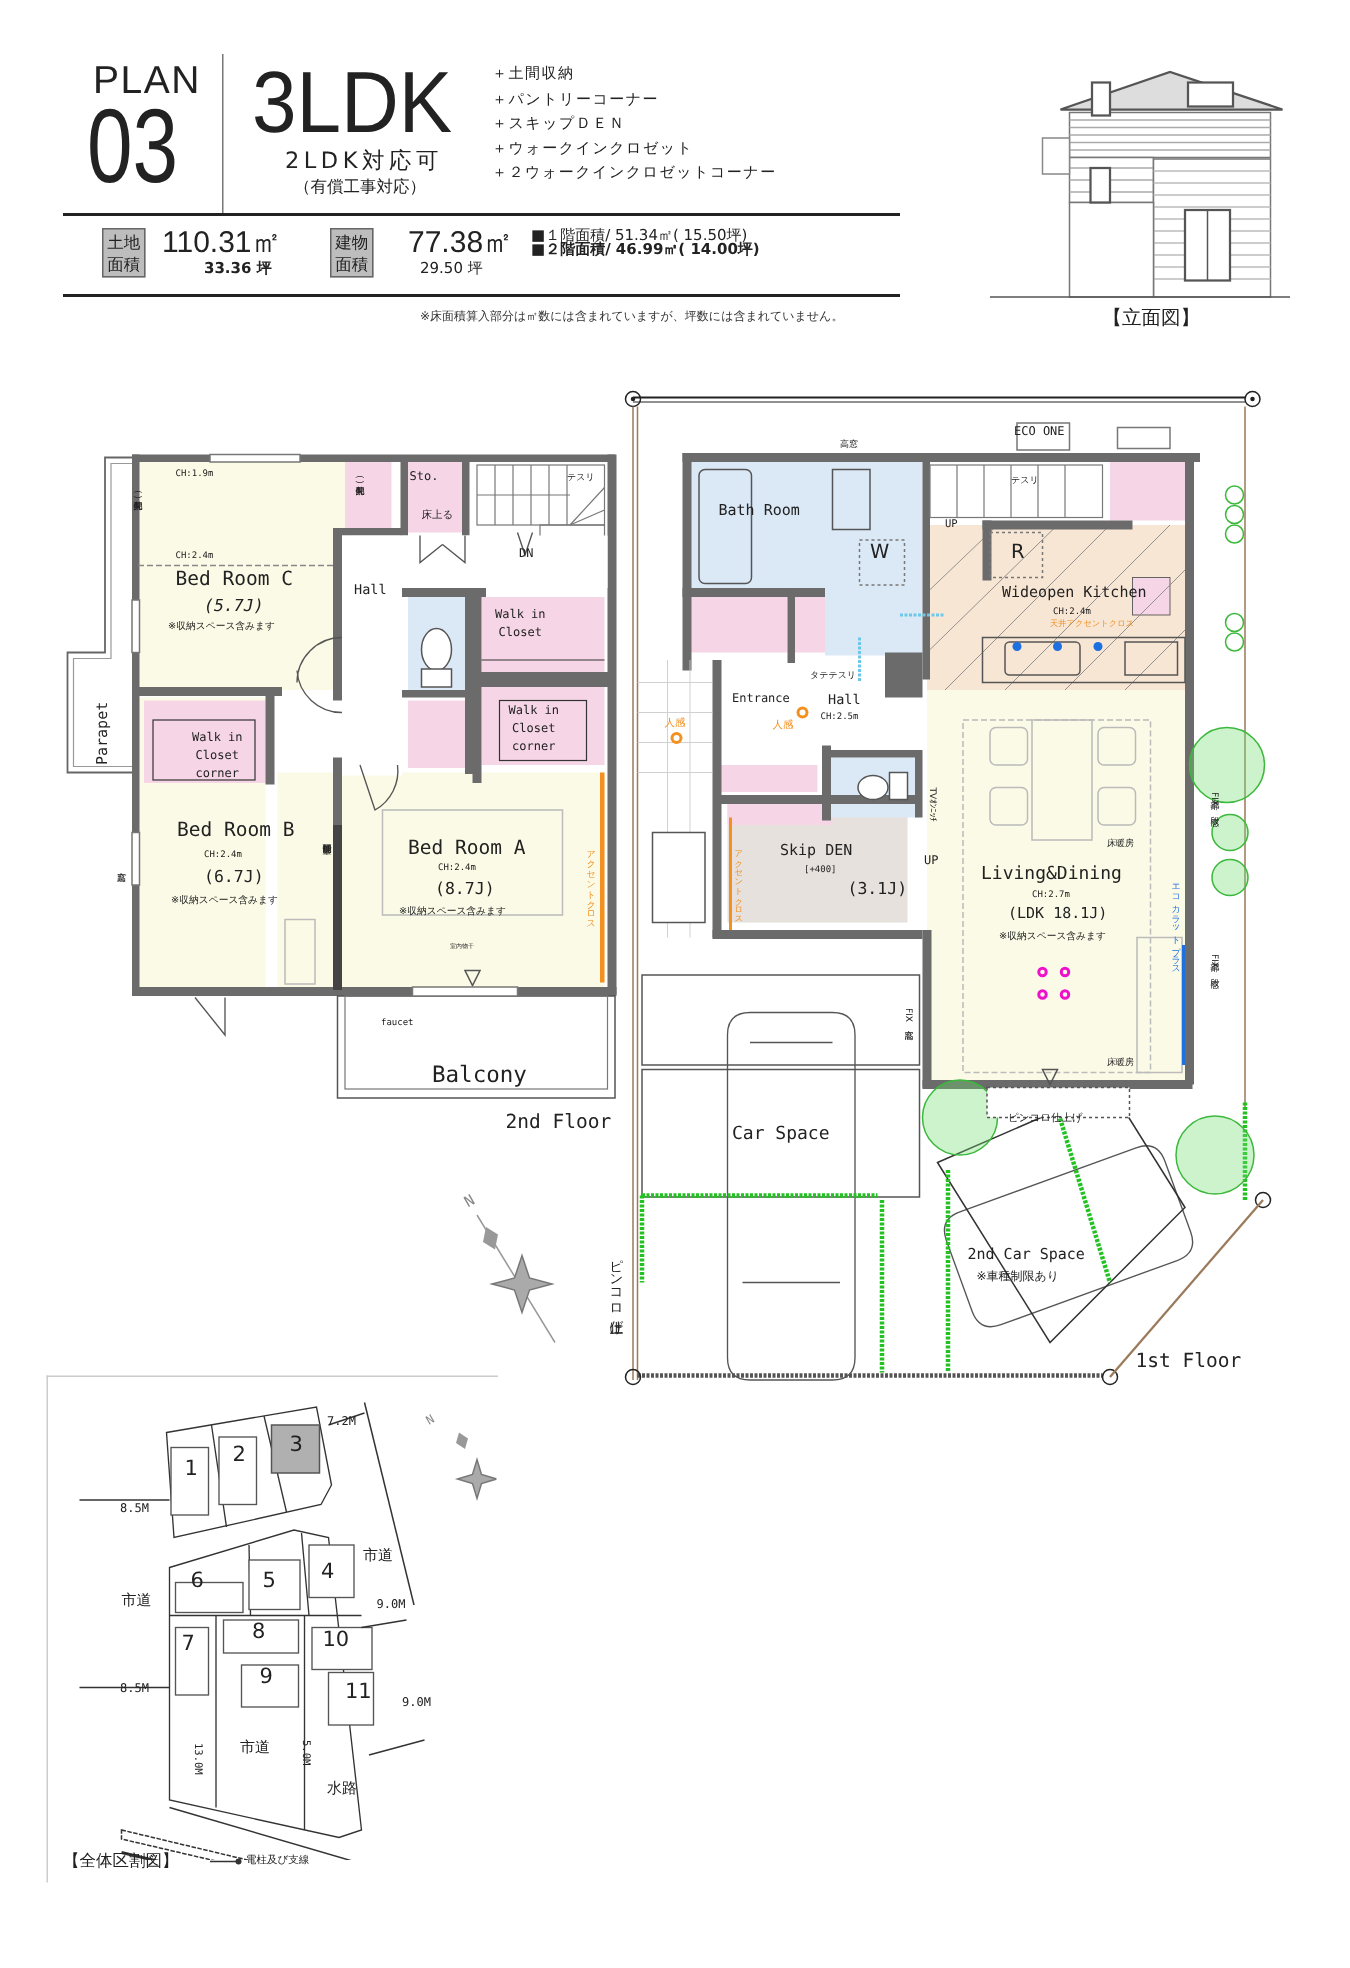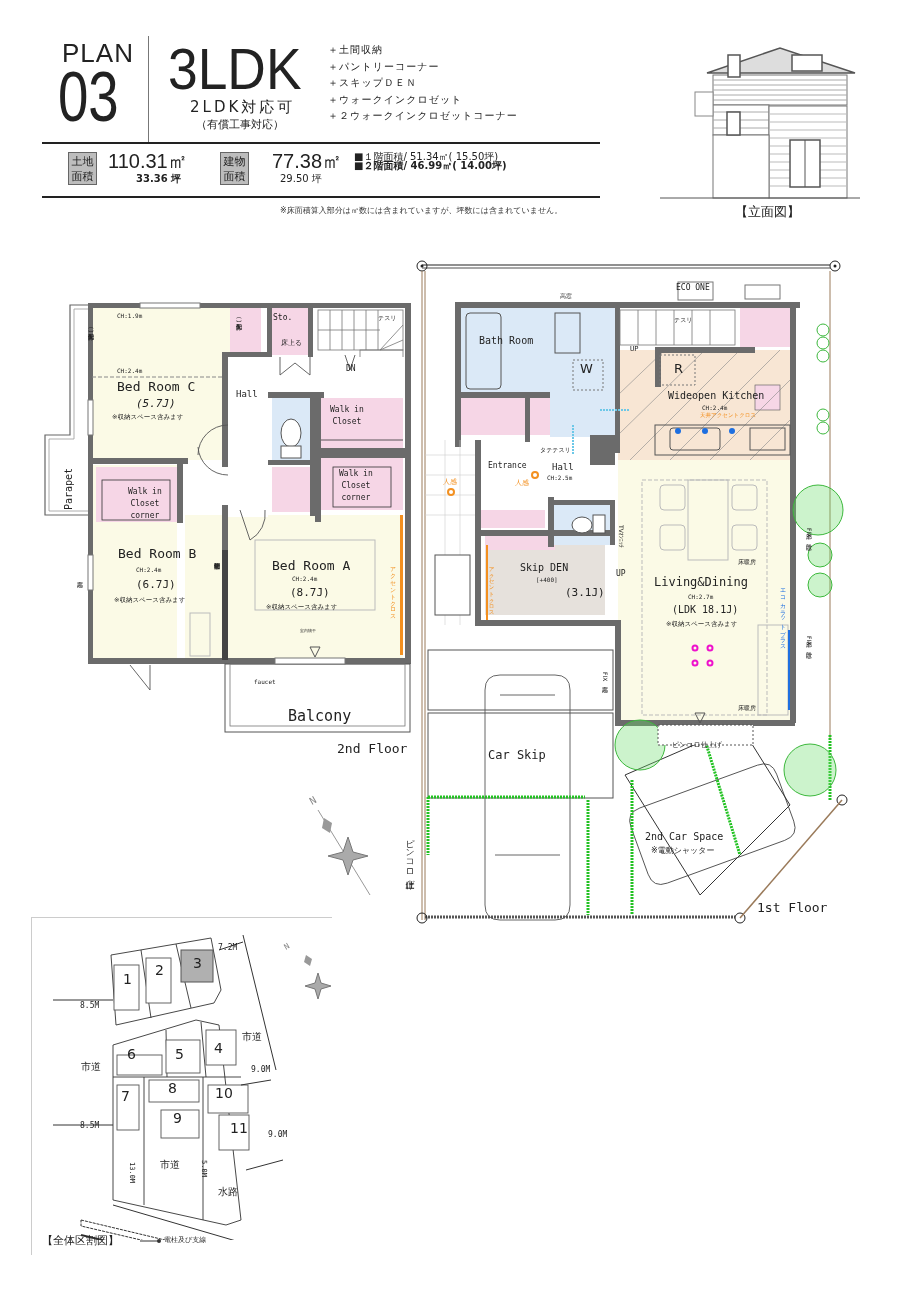--- a/index.html
+++ b/index.html
@@ -426,23 +426,23 @@
 <div class="txt mono" style="left:688px;top:593px;font-size:6px;">CH:2.7m</div>
 <div class="txt mono" style="left:672px;top:604px;font-size:10px;">(LDK 18.1J)</div>
 <div class="txt" style="left:666px;top:620px;font-size:6.5px;">※収納スペース含みます</div>
 <div class="txt" style="left:738px;top:558px;font-size:6px;">床暖房</div>
 <div class="txt" style="left:738px;top:704px;font-size:6px;">床暖房</div>
 <div class="txt" style="left:778px;top:585px;font-size:6px;color:#1e6fe0;writing-mode:vertical-rl;">エコカラットプラス</div>
 <div class="txt" style="left:804px;top:528px;font-size:6px;writing-mode:vertical-rl;">上部FIX 段窓</div>
 <div class="txt" style="left:804px;top:636px;font-size:6px;writing-mode:vertical-rl;">上部FIX 段窓</div>
 <div class="txt" style="left:600px;top:672px;font-size:6px;writing-mode:vertical-rl;">FIX高窓</div>
 <div class="txt" style="left:672px;top:740px;font-size:7px;">ピンコロ仕上げ</div>
-<div class="txt mono" style="left:488px;top:748px;font-size:12px;">Car Skip</div>
+<div class="txt mono" style="left:488px;top:748px;font-size:12px;">Car Space</div>
 <div class="txt mono" style="left:645px;top:831px;font-size:10px;">2nd Car Space</div>
-<div class="txt" style="left:651px;top:845px;font-size:8px;">※電動シャッター</div>
+<div class="txt" style="left:651px;top:845px;font-size:8px;">※車種制限あり</div>
 <div class="txt" style="left:403px;top:832px;font-size:9px;writing-mode:vertical-rl;">ピンコロ仕上げ</div>
 <div class="txt mono" style="left:757px;top:900px;font-size:13px;">1st Floor</div>
 
 <div class="abs" style="left:31px;top:917px;width:300px;height:337px;border-left:1px solid #ccc;border-top:1px solid #ccc;"></div>
 <svg class="abs" style="left:31px;top:920px;" width="300" height="320">
   <g fill="none" stroke="#333" stroke-width="0.9">
     <polygon points="80,35 180,18 190,70 183,83 85,105"></polygon>
     <line x1="110" y1="30" x2="120" y2="98"></line>
     <line x1="145" y1="24" x2="160" y2="88"></line>
     <polygon points="82,125 165,100 188,105 210,300 195,305 82,280"></polygon>

